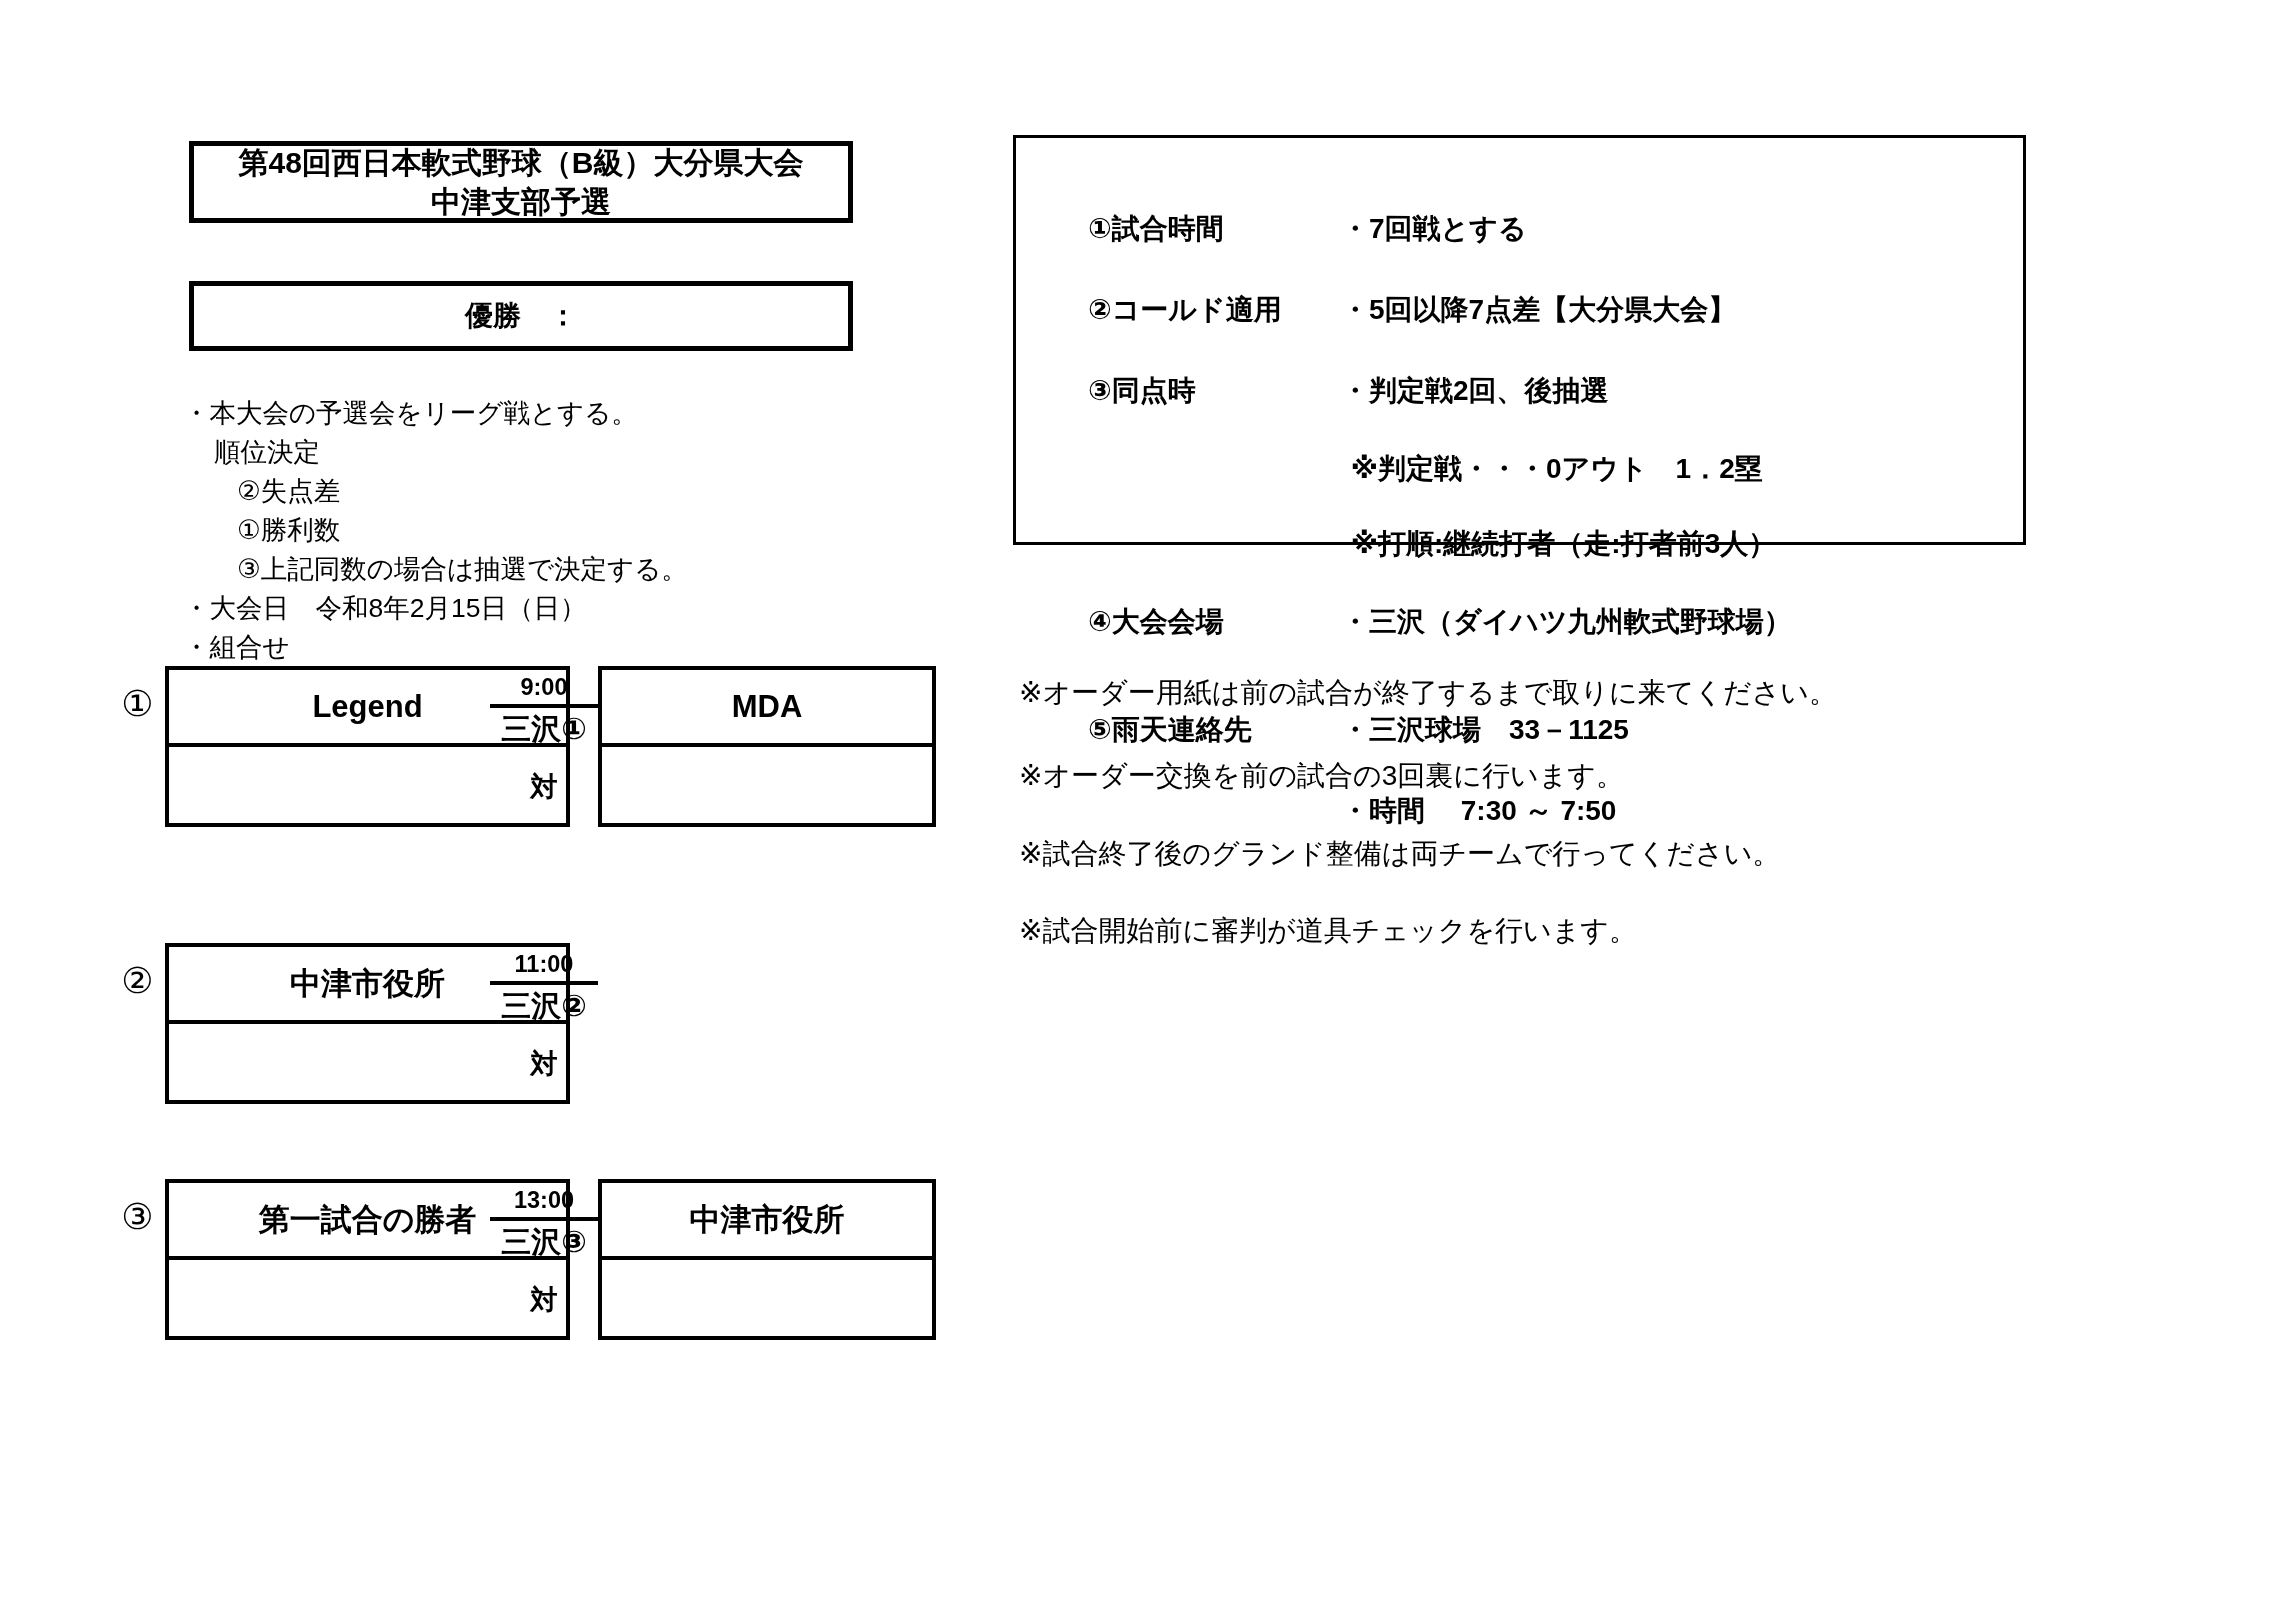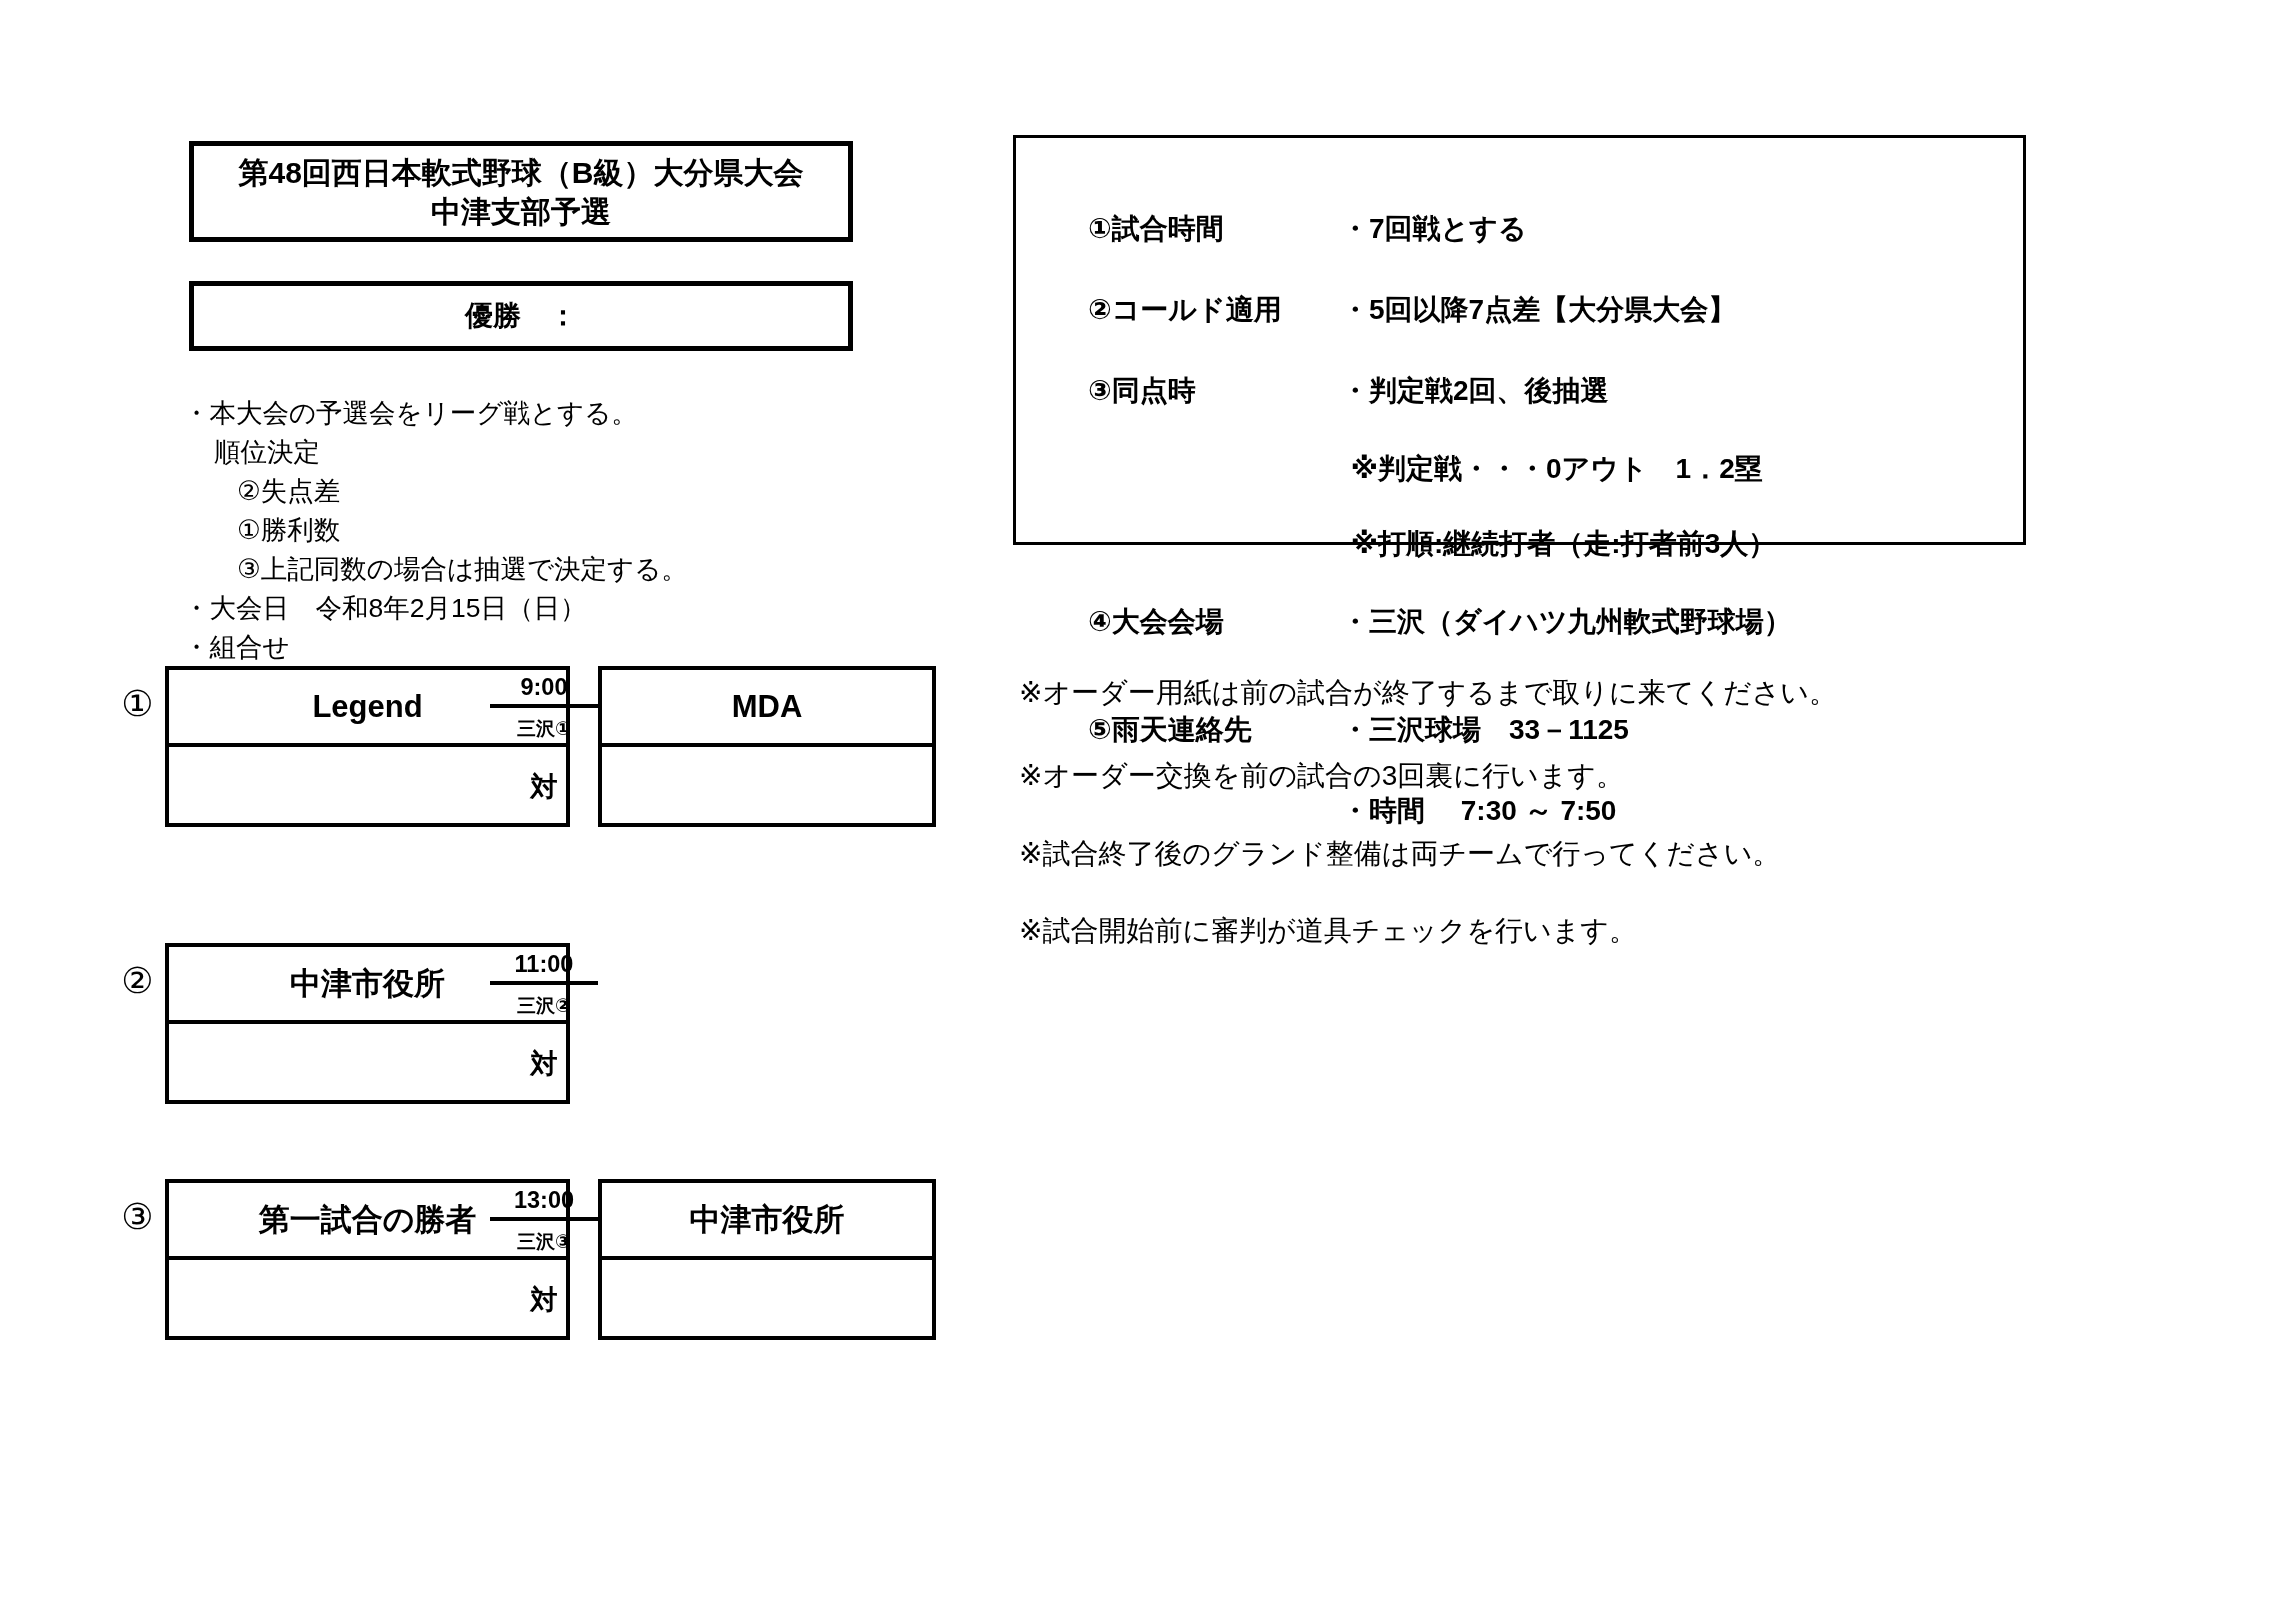--- a/index.html
+++ b/index.html
@@ -7,21 +7,21 @@
     position:relative;
     width:2292px;height:1621px;
     background:#ffffff;
     font-family:"Liberation Sans","DejaVu Sans",sans-serif;
     color:#000;
     overflow:hidden;
   }
 
   
   .title-box{
-    position:absolute;left:189px;top:141px;width:664px;height:101px;
+    position:absolute;left:189px;top:141px;width:664px;height:82px;
     border:5.9px solid #000;box-sizing:border-box;
     display:flex;flex-direction:column;justify-content:center;align-items:center;
     font-size:30px;font-weight:bold;line-height:39px;text-align:center;
   }
   .champion-box{
     position:absolute;left:189px;top:281px;width:664px;height:70px;
     border:5.9px solid #000;box-sizing:border-box;
     display:flex;justify-content:center;align-items:center;
     font-size:28px;font-weight:bold;
   }
@@ -72,21 +72,21 @@
     font-size:31px;font-weight:bold;
   }
   .team-score{height:74px;}
   .connector{position:absolute;left:490px;top:38px;width:108px;height:3.9px;background:#000;}
   .mtime{
     position:absolute;left:490px;top:7.8px;width:108px;
     text-align:center;font-size:23.5px;font-weight:bold;line-height:27.4px;
   }
   .mvenue{
     position:absolute;left:490px;top:48px;width:108px;
-    text-align:center;font-size:19px;font-weight:bold;line-height:29px;
+    text-align:center;font-size:30px;font-weight:bold;line-height:29px;
   }
   .mvs{
     position:absolute;left:490px;top:106px;width:108px;
     text-align:center;font-size:27.4px;font-weight:bold;line-height:29px;
   }
 </style>
 </head>
 <body>
 
 <div class="page">

